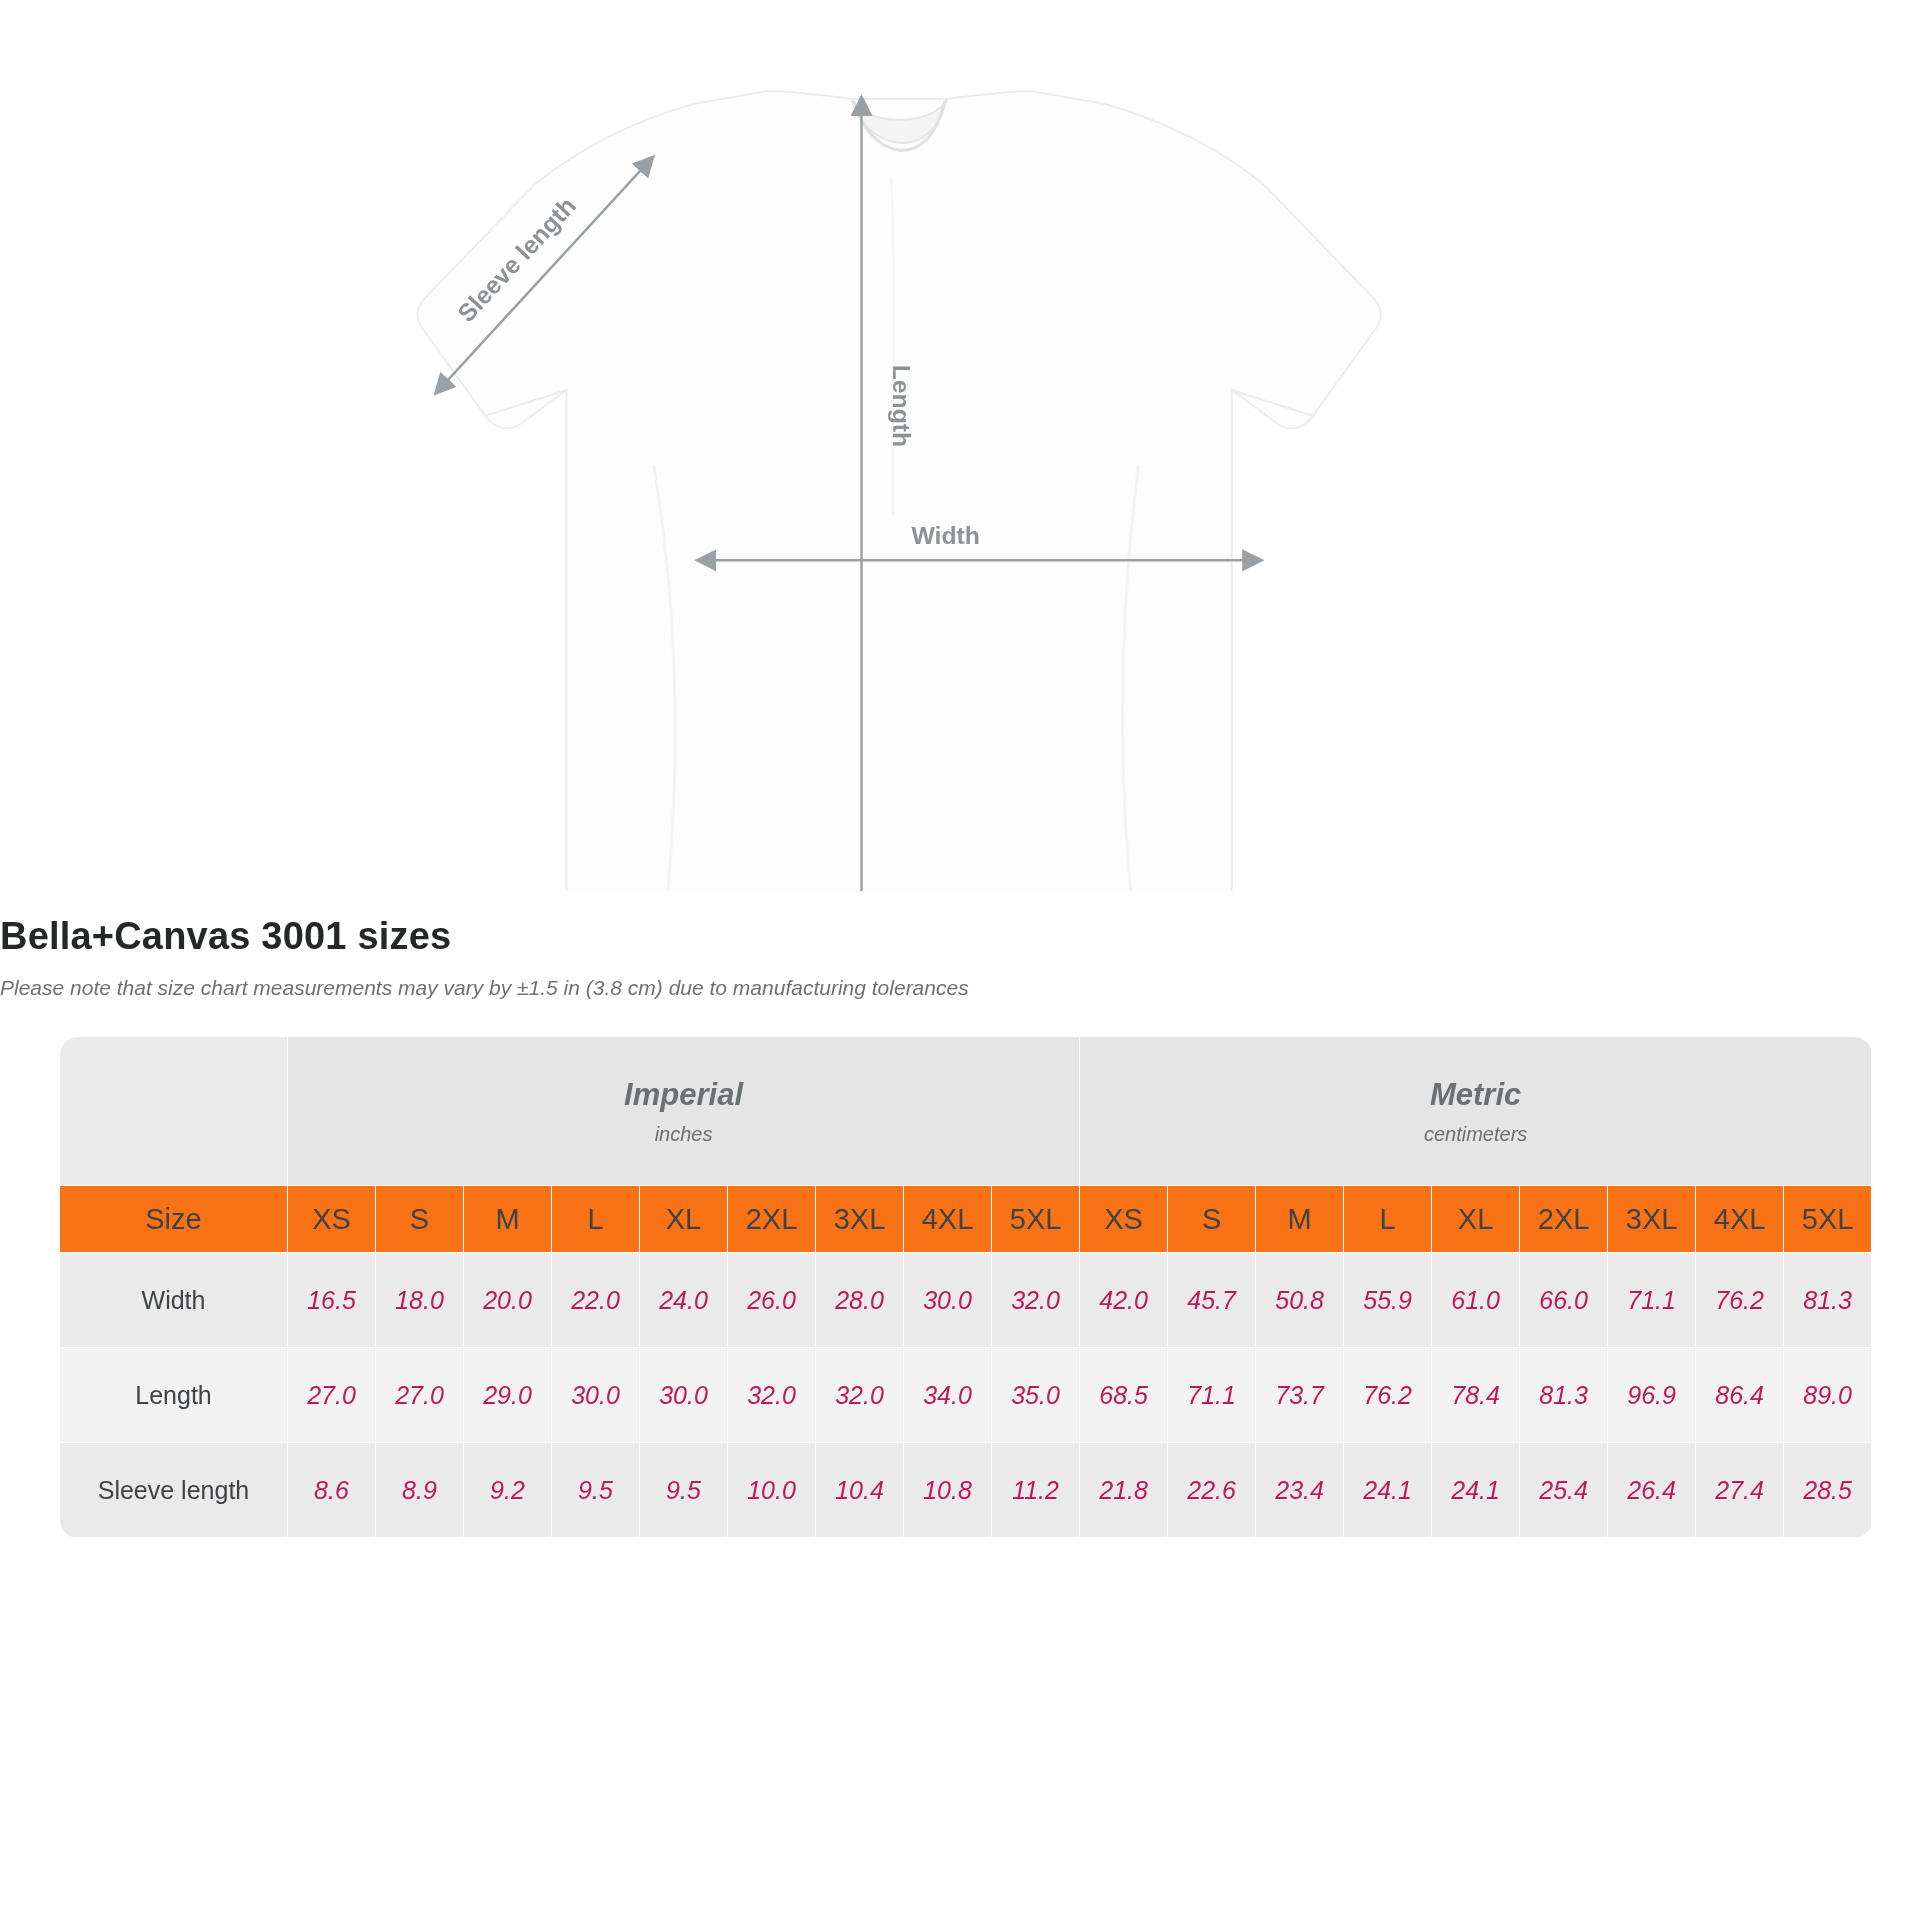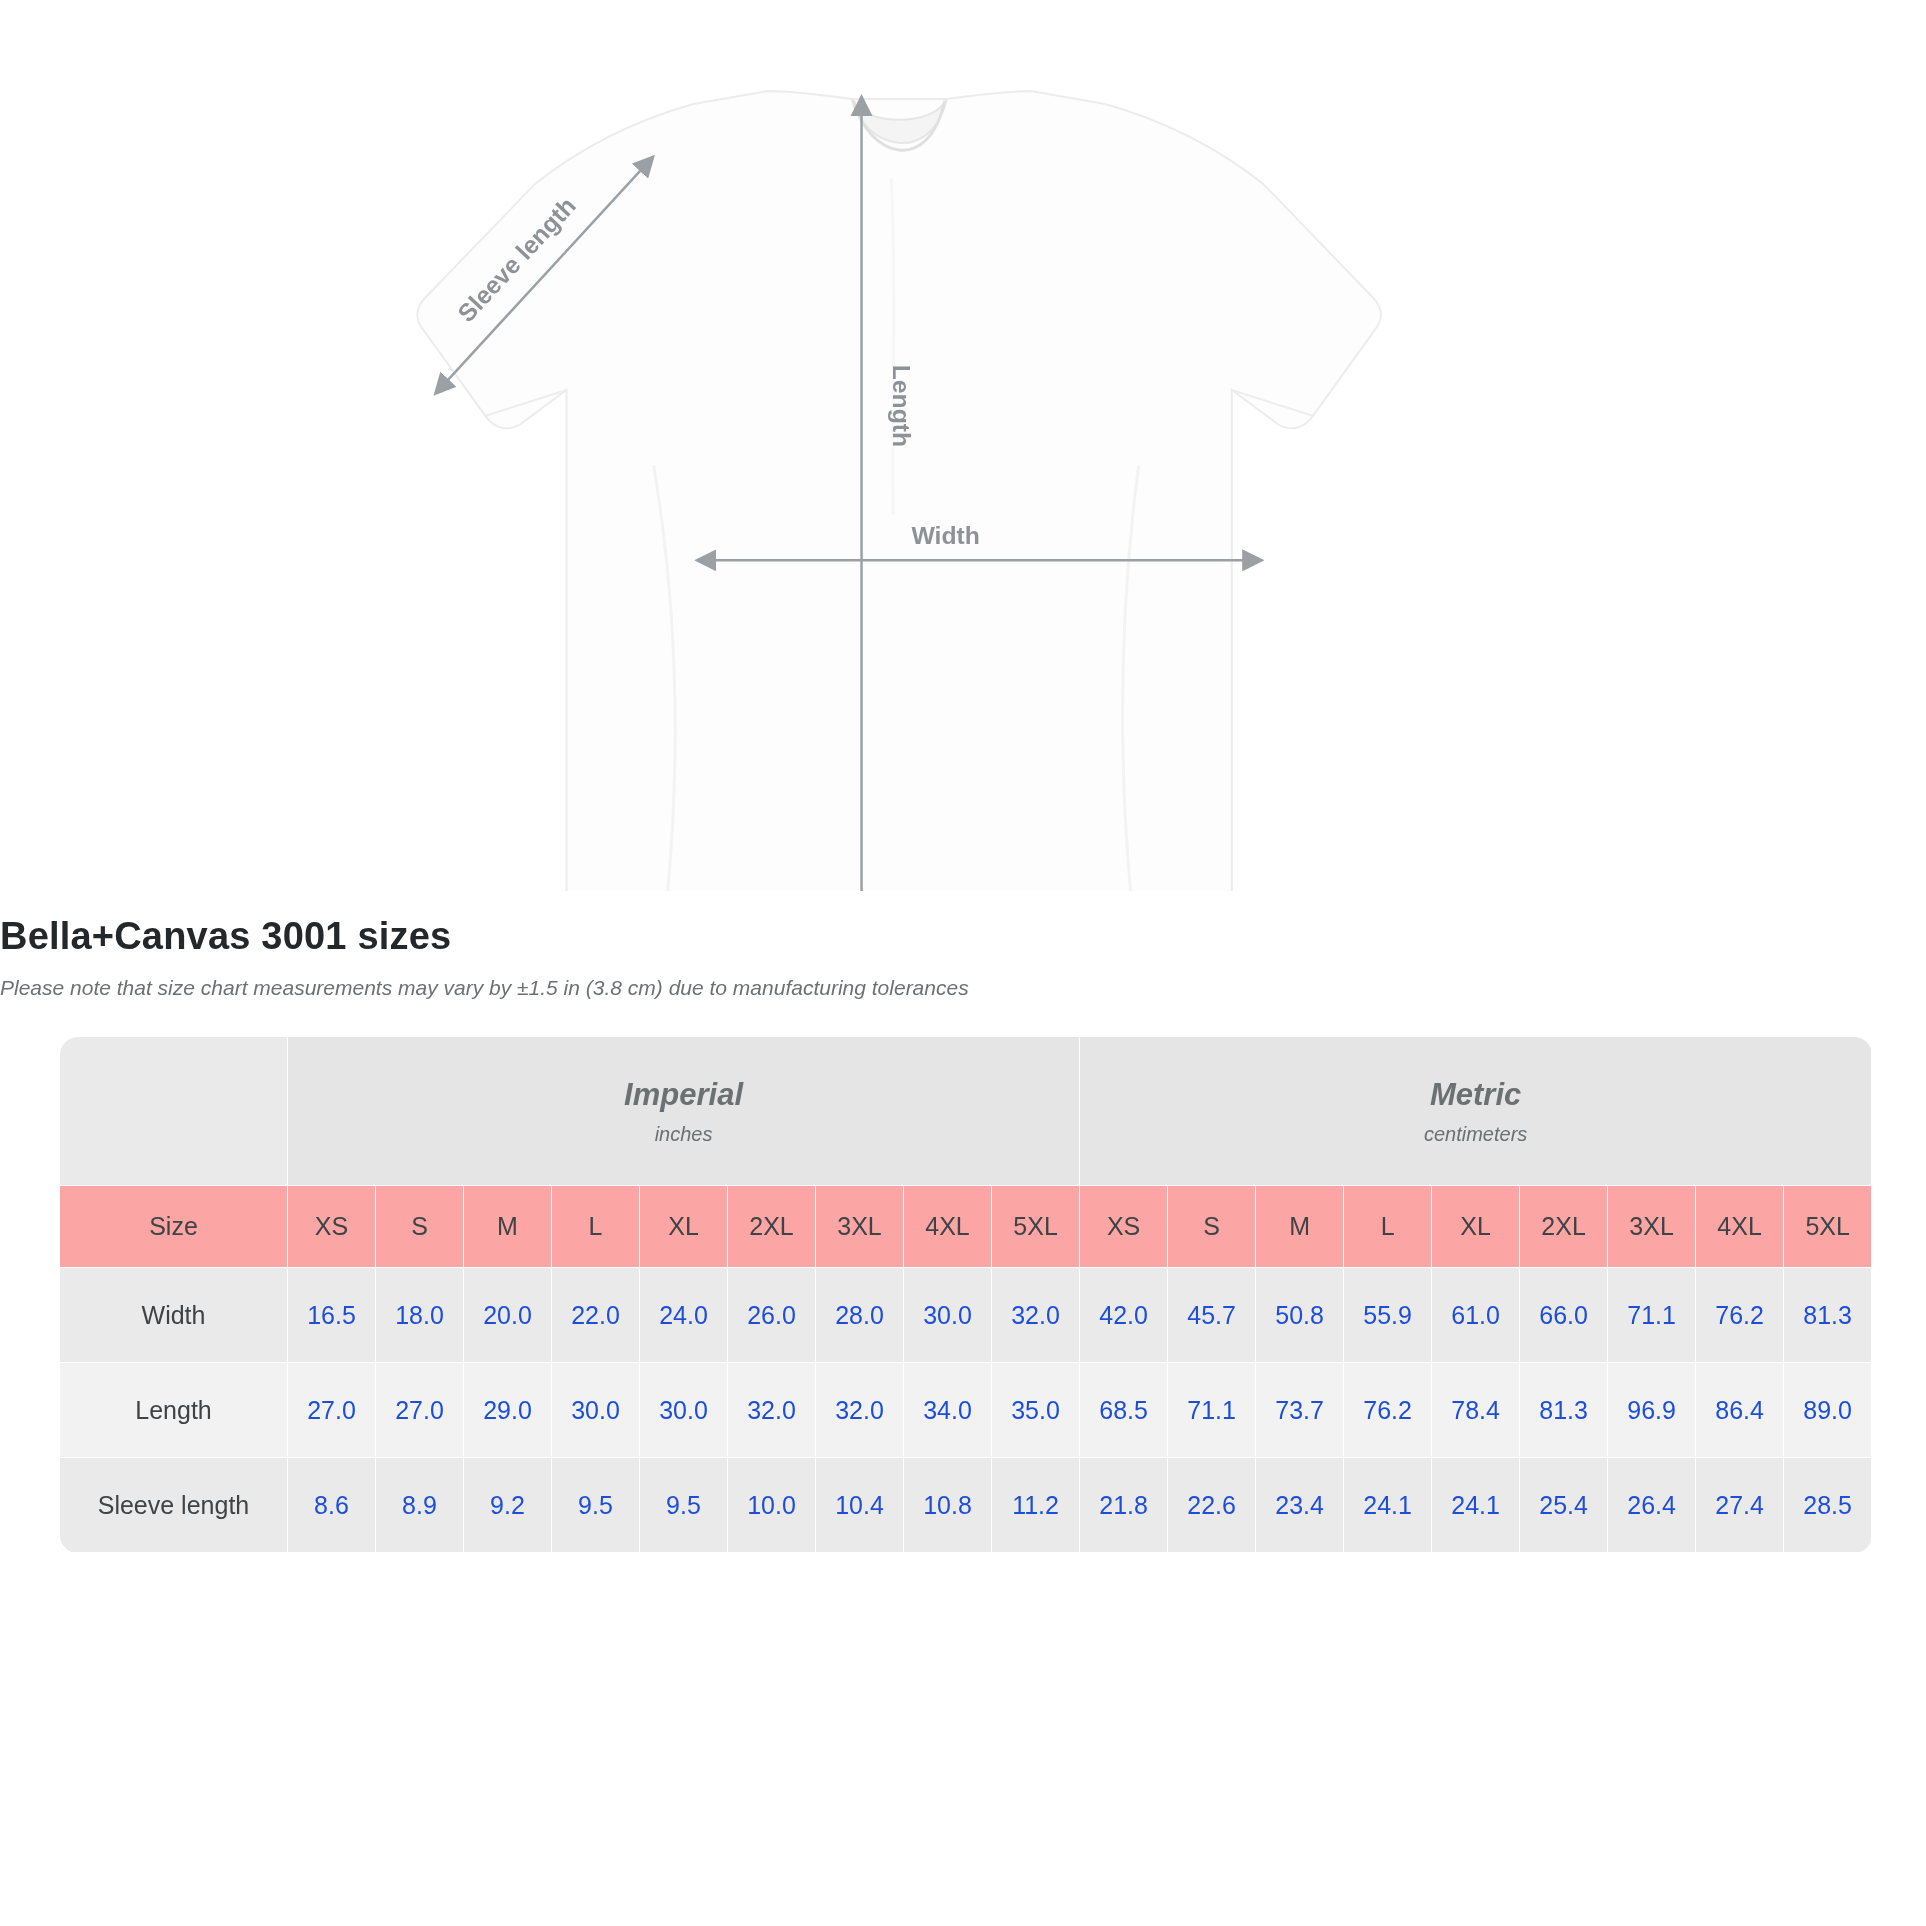--- a/index.html
+++ b/index.html
@@ -79,40 +79,41 @@
     font-size: 20px;
     font-style: italic;
     color: #6b7073;
     margin-top: 10px;
   }
   .corner-cell {
     background: #eaeaea;
   }
   
   .hdr-row td, .hdr-row th {
-    background: #fca5a5;
-    height: 82px;
-    font-size: 25px;
+    background: #f97316;
+    height: 67px;
+    font-size: 29px;
     font-weight: bold;
     color: #3f4346;
   }
   .row-label {
     background: #eaeaea;
     font-size: 25px;
     font-weight: bold;
     color: #3f4346;
     width: 228px;
     height: 95px;
   }
   .data-row-a td { background: #eaeaea; }
   .data-row-b td { background: #f2f2f2; }
   .data-cell {
     font-size: 25px;
-    color: #1d4ed8;
+    color: #be185d;
     height: 95px;
+    font-style: italic;
   }
   .rounded-tl { border-top-left-radius: 18px; }
   .rounded-tr { border-top-right-radius: 18px; }
   .rounded-bl { border-bottom-left-radius: 18px; }
   .rounded-br { border-bottom-right-radius: 18px; }
 </style>
 </head>
 <body>
 
 <div class="page">

